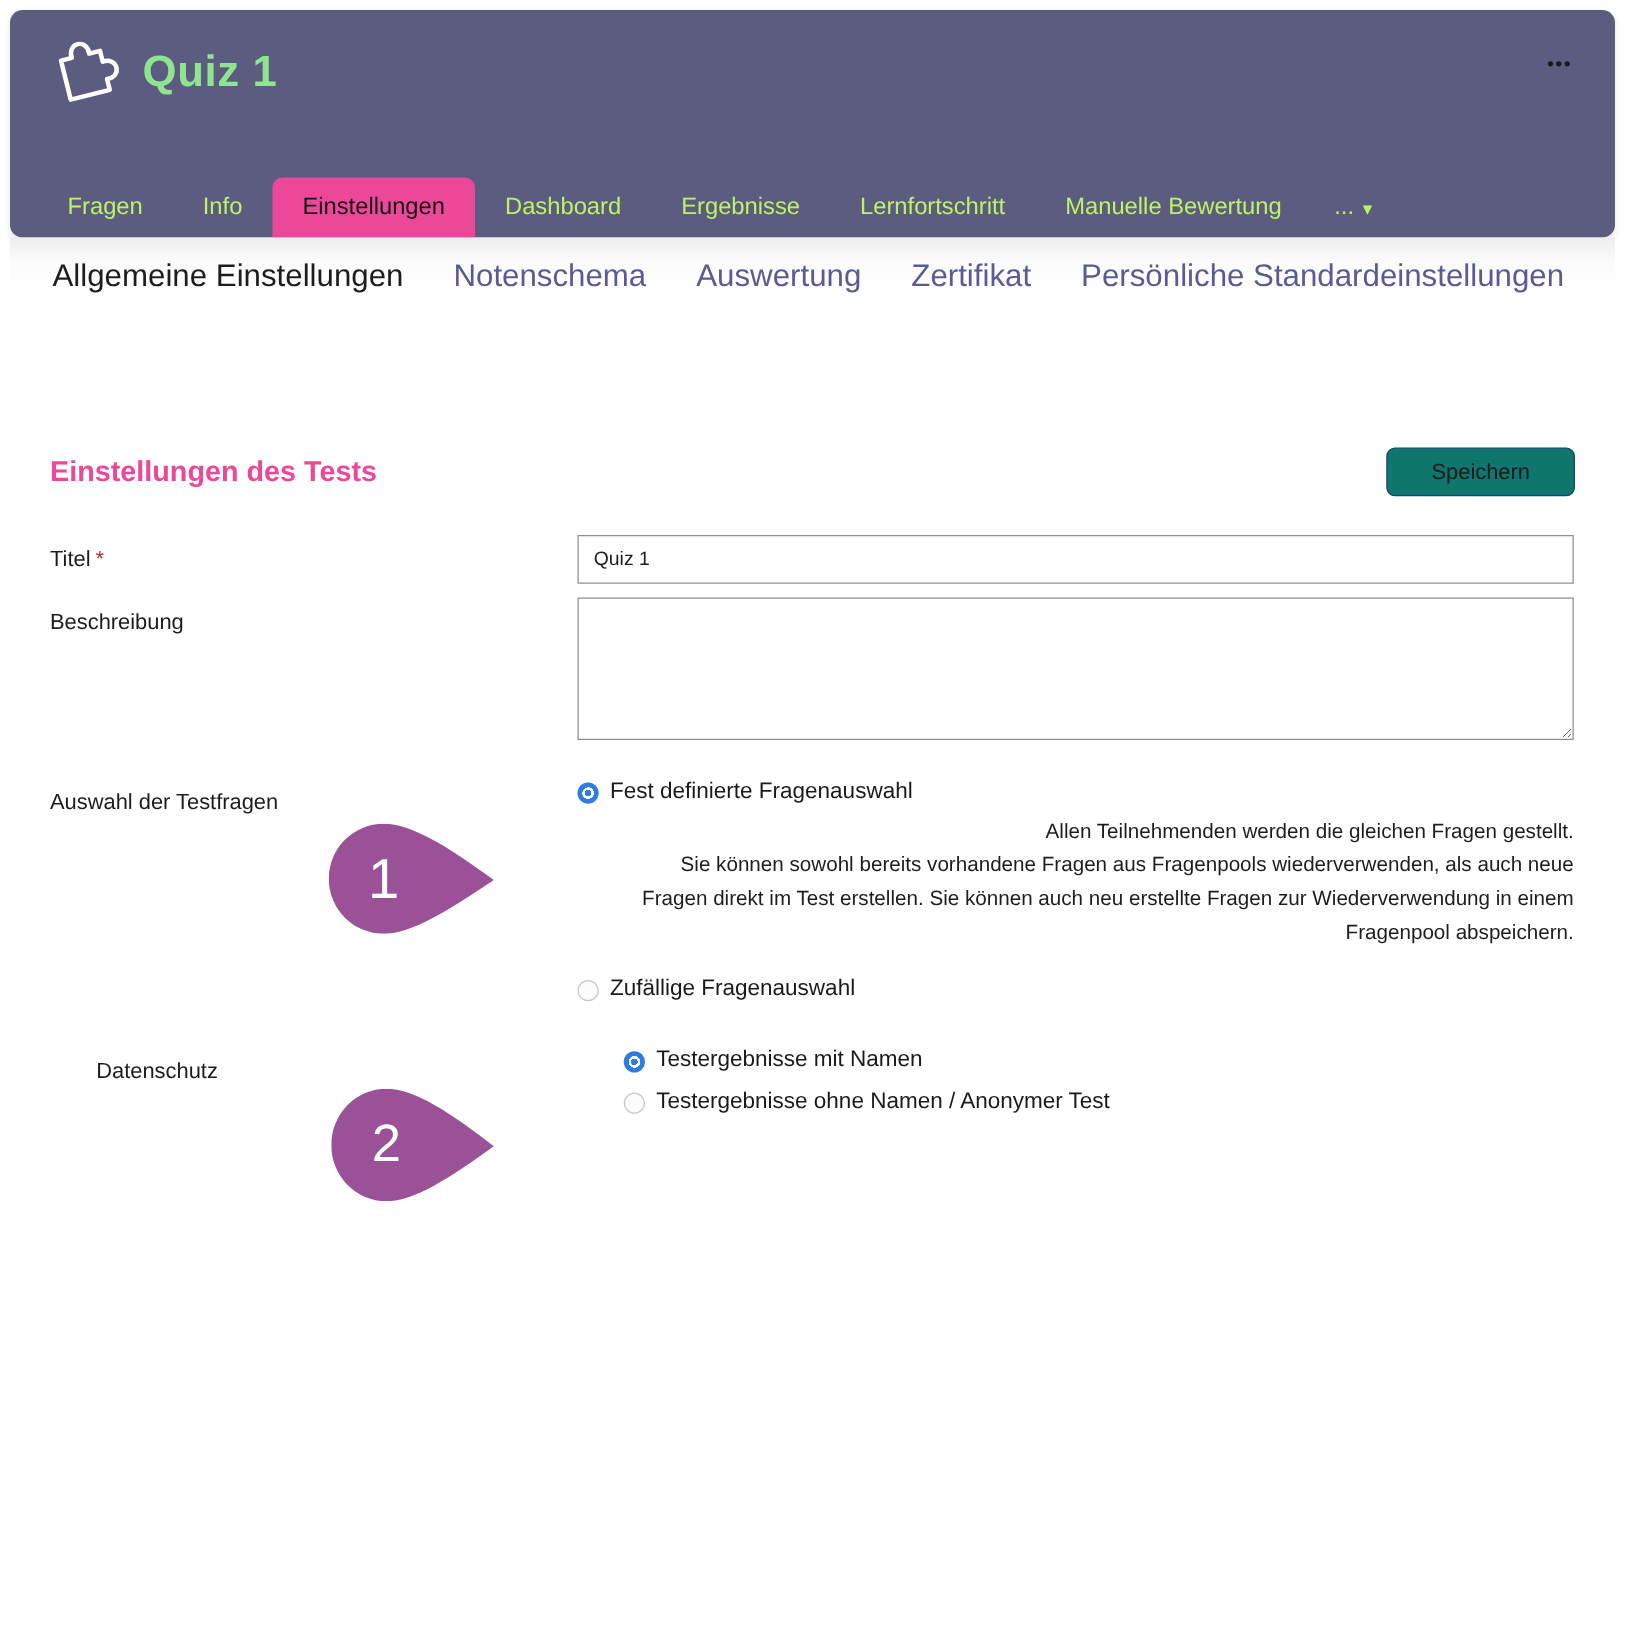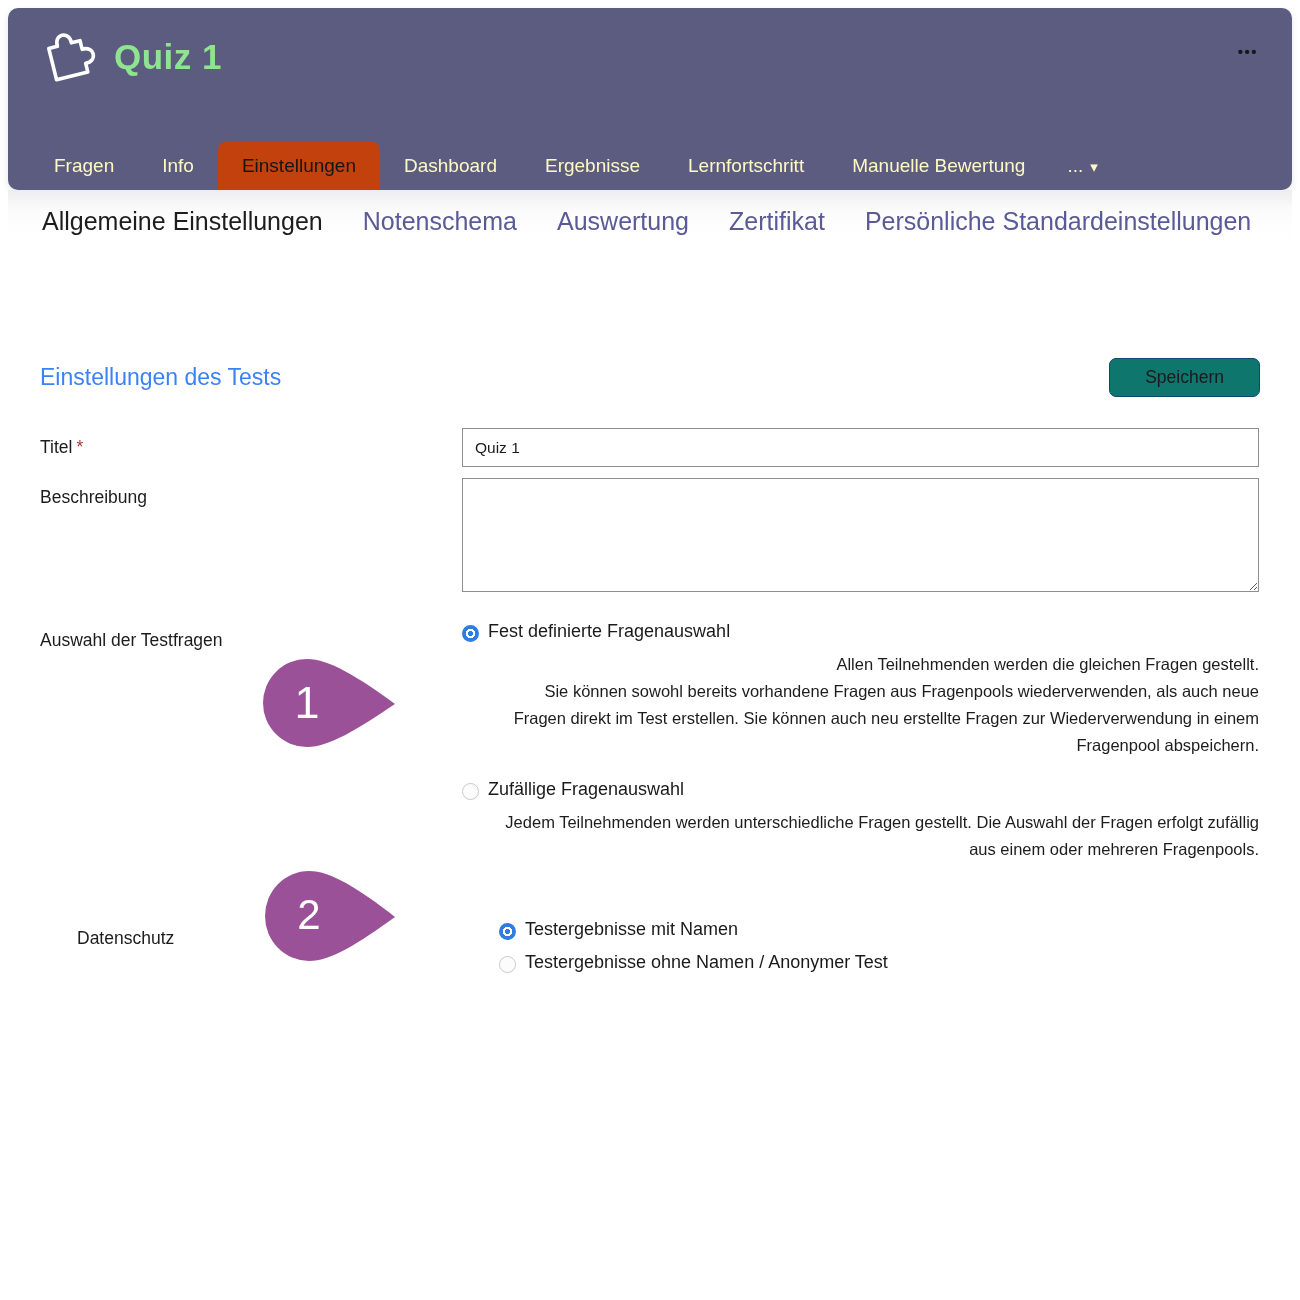--- a/index.html
+++ b/index.html
@@ -25,44 +25,44 @@
     position:absolute; right:34px; top:36px; color:#17171c; font-size:15px;
     letter-spacing:1.5px; font-weight:700; cursor:pointer; line-height:1;
   }
 
   
   .tabs {
     position:absolute; left:22px; right:16px; bottom:0; height:48px;
     display:flex; align-items:stretch;
   }
   .tab {
-    display:flex; align-items:center; padding:0 24px; font-size:19px; color:#fef9c3;
+    display:flex; align-items:center; padding:0 24px; font-size:19px; color:#bef264;
     cursor:pointer; white-space:nowrap;
   }
   .tab.active {
-    background:#c2410c; color:#161616; border-radius:8px 8px 0 0;
+    background:#ec4899; color:#161616; border-radius:8px 8px 0 0;
   }
   .tab.more { padding:0 18px; }
   .tab .caret { font-size:15px; margin-left:7px; position:relative; top:1px; }
 
   
   .subnav {
     position:absolute; left:8px; top:190px; right:8px; height:62px;
     background:linear-gradient(#ededef 0%, #fafafb 28%, #fefefe 60%, #ffffff 100%);
     display:flex; align-items:center; padding-left:14px;
   }
   .subnav-item {
     padding:0 20px; font-size:25px; color:#5a5a96; cursor:pointer; white-space:nowrap;
   }
   .subnav-item.active { color:#1d1d1d; }
 
   
   .content { position:absolute; left:8px; right:8px; top:252px; bottom:0; background:#ffffff; padding:0 32px; }
   .heading-row { margin-top:96px; display:flex; justify-content:space-between; align-items:center; height:58px; }
-  .page-title { font-size:23px; font-weight:400; color:#3b82f6; margin:0; }
+  .page-title { font-size:23px; font-weight:700; color:#ec4899; margin:0; }
   .save-btn {
     font-family:inherit; font-size:17.5px; color:#1a1a1a; background:#0f766e;
     border:1px solid #0c4a6e; border-radius:7px; padding:8px 35px; cursor:pointer;
   }
 
   .form { margin-top:14px; }
   .frow { display:flex; align-items:flex-start; }
   .flabel { width:422px; flex:0 0 422px; font-size:17.5px; padding-top:9px; color:#1c1c1c; }
   .flabel .req { color:#a83a38; margin-left:4px; }
   .ffield { width:797px; flex:0 0 797px; }
@@ -180,23 +180,20 @@
             <span class="opt-label">Fest definierte Fragenauswahl</span>
           </div>
           <div class="opt-help">
             <p>Allen Teilnehmenden werden die gleichen Fragen gestellt.</p>
             <p>Sie können sowohl bereits vorhandene Fragen aus Fragenpools wiederverwenden, als auch neue Fragen direkt im Test erstellen. Sie können auch neu erstellte Fragen zur Wiederverwendung in einem Fragenpool abspeichern.</p>
           </div>
           <div class="opt opt2">
             <span class="radio"></span>
             <span class="opt-label">Zufällige Fragenauswahl</span>
           </div>
-          <div class="opt-help">
-            <p>Jedem Teilnehmenden werden unterschiedliche Fragen gestellt. Die Auswahl der Fragen erfolgt zufällig aus einem oder mehreren Fragenpools.</p>
-          </div>
         </div>
       </div>
 
       <div class="frow row-privacy">
         <div class="flabel">Datenschutz</div>
         <div class="ffield privacy-group">
           <div class="opt">
             <span class="radio sel"></span>
             <span class="opt-label">Testergebnisse mit Namen</span>
           </div>

